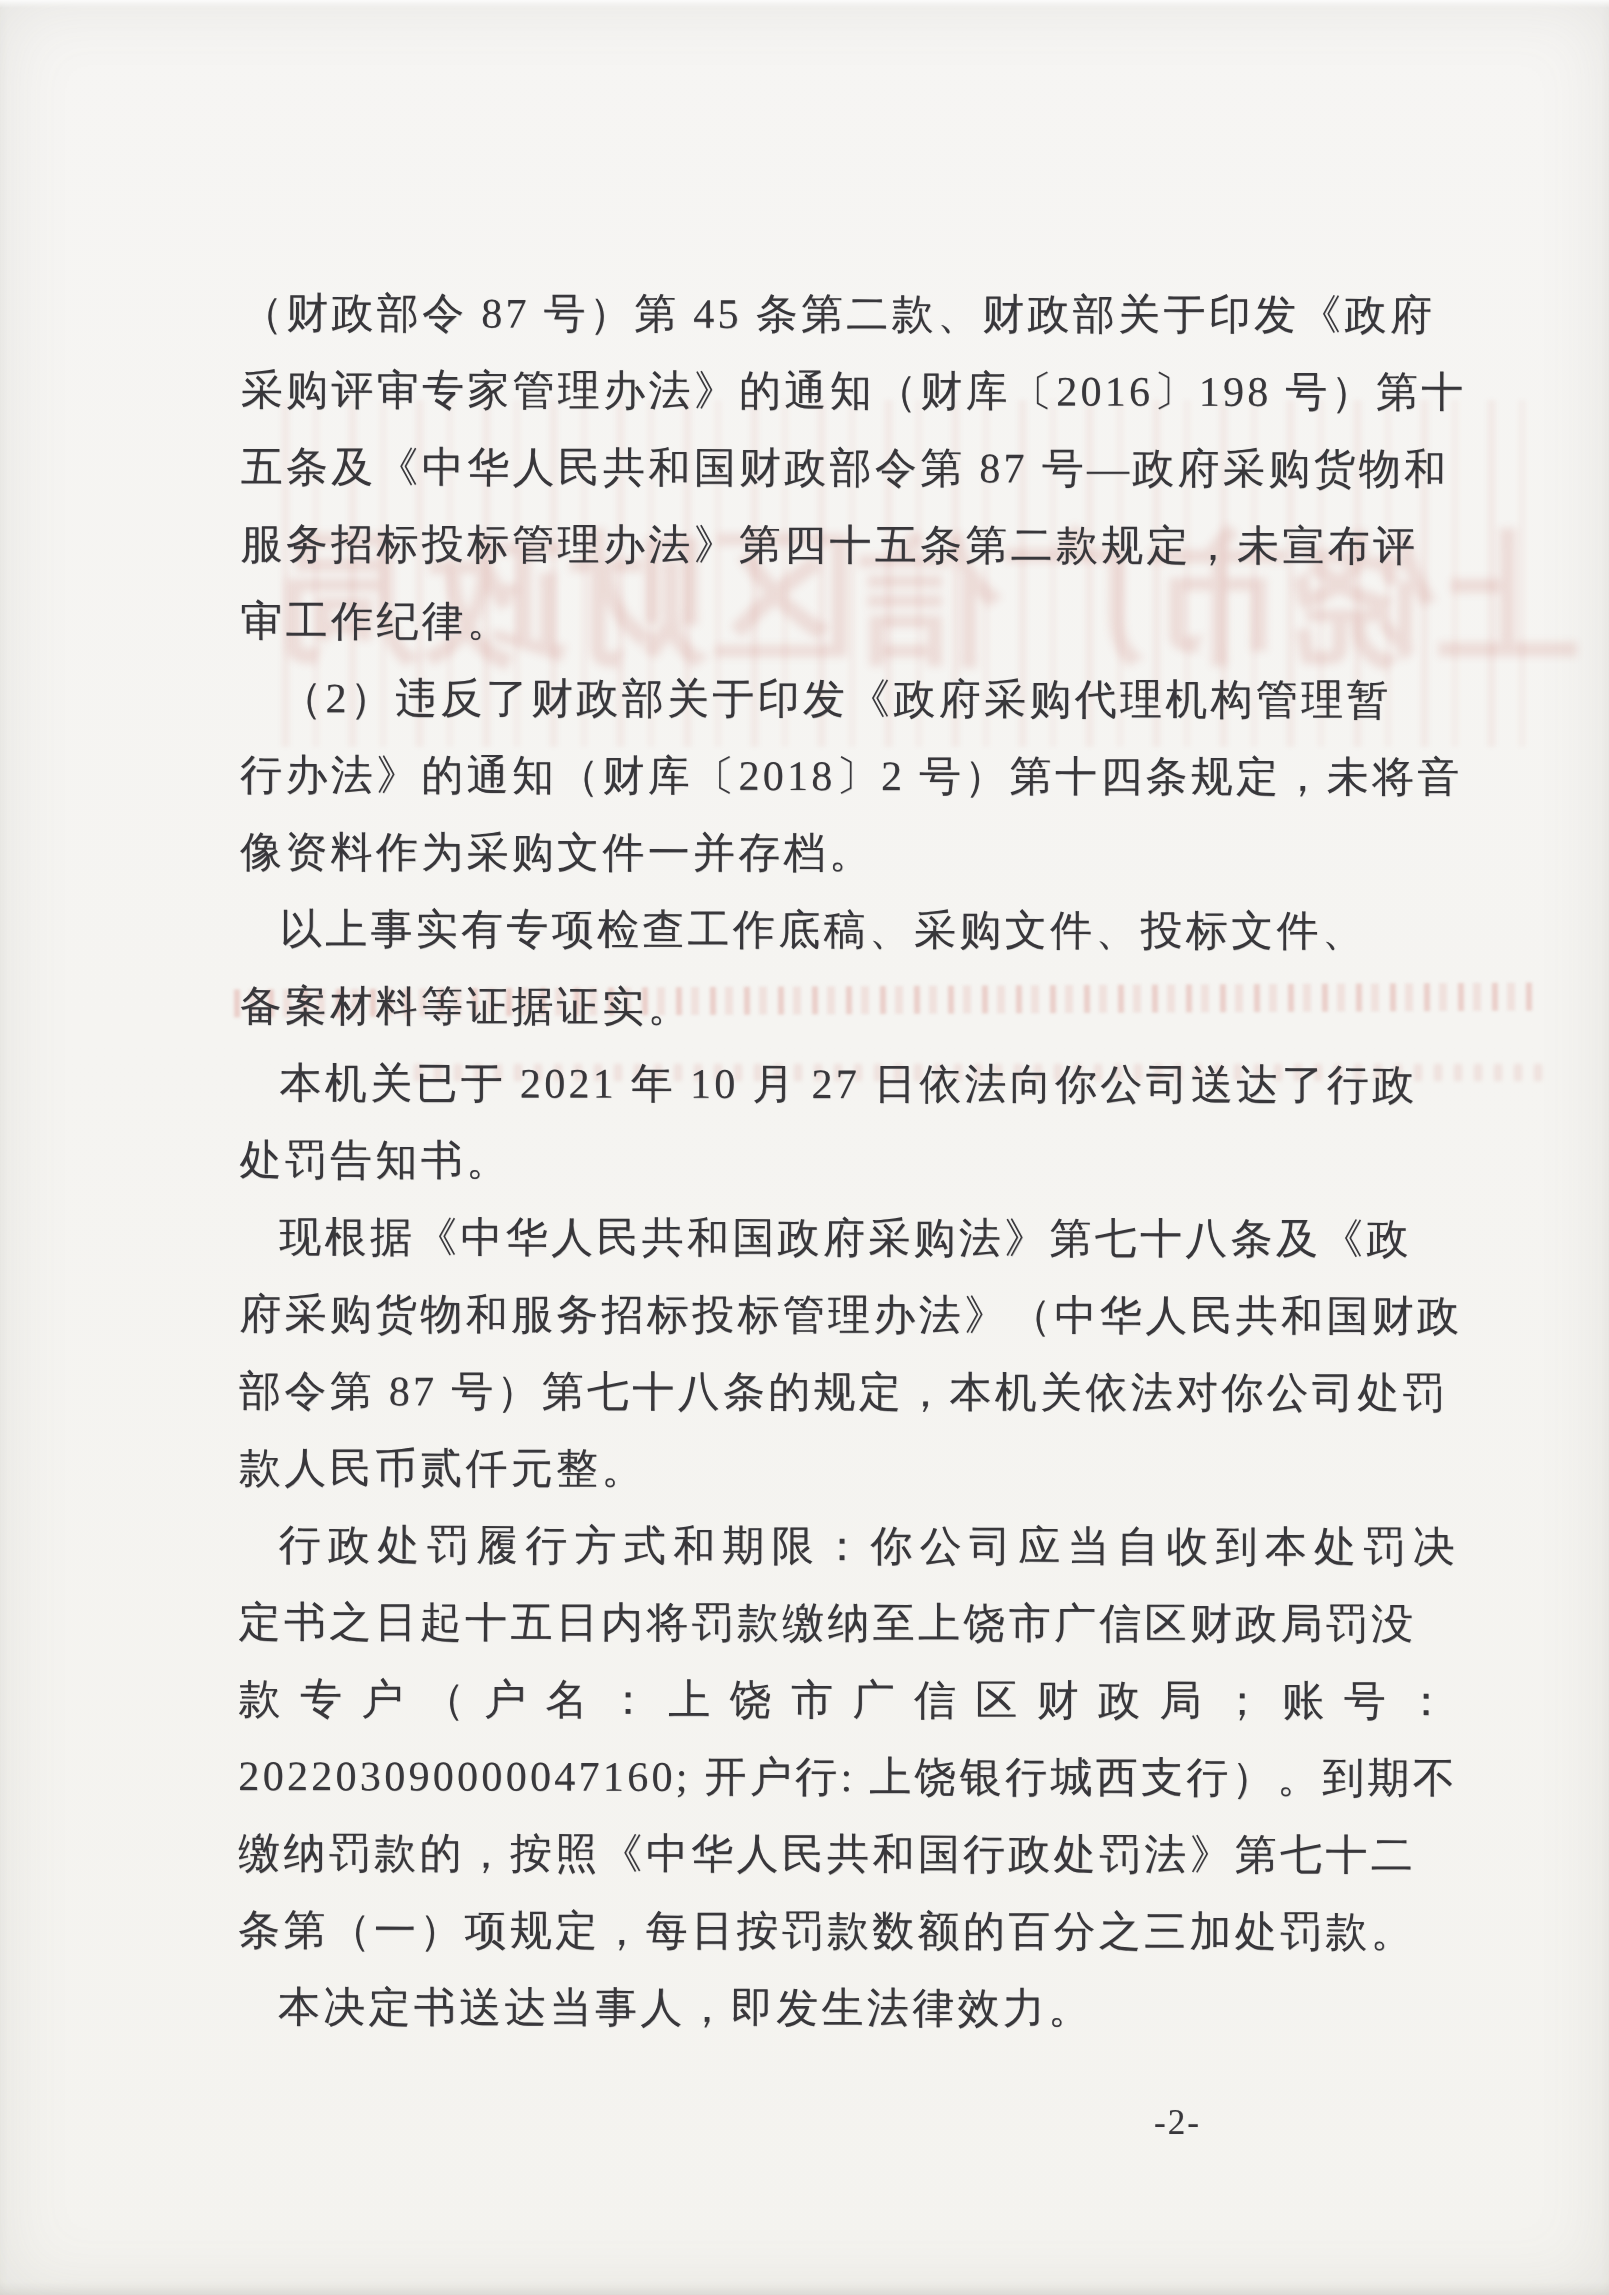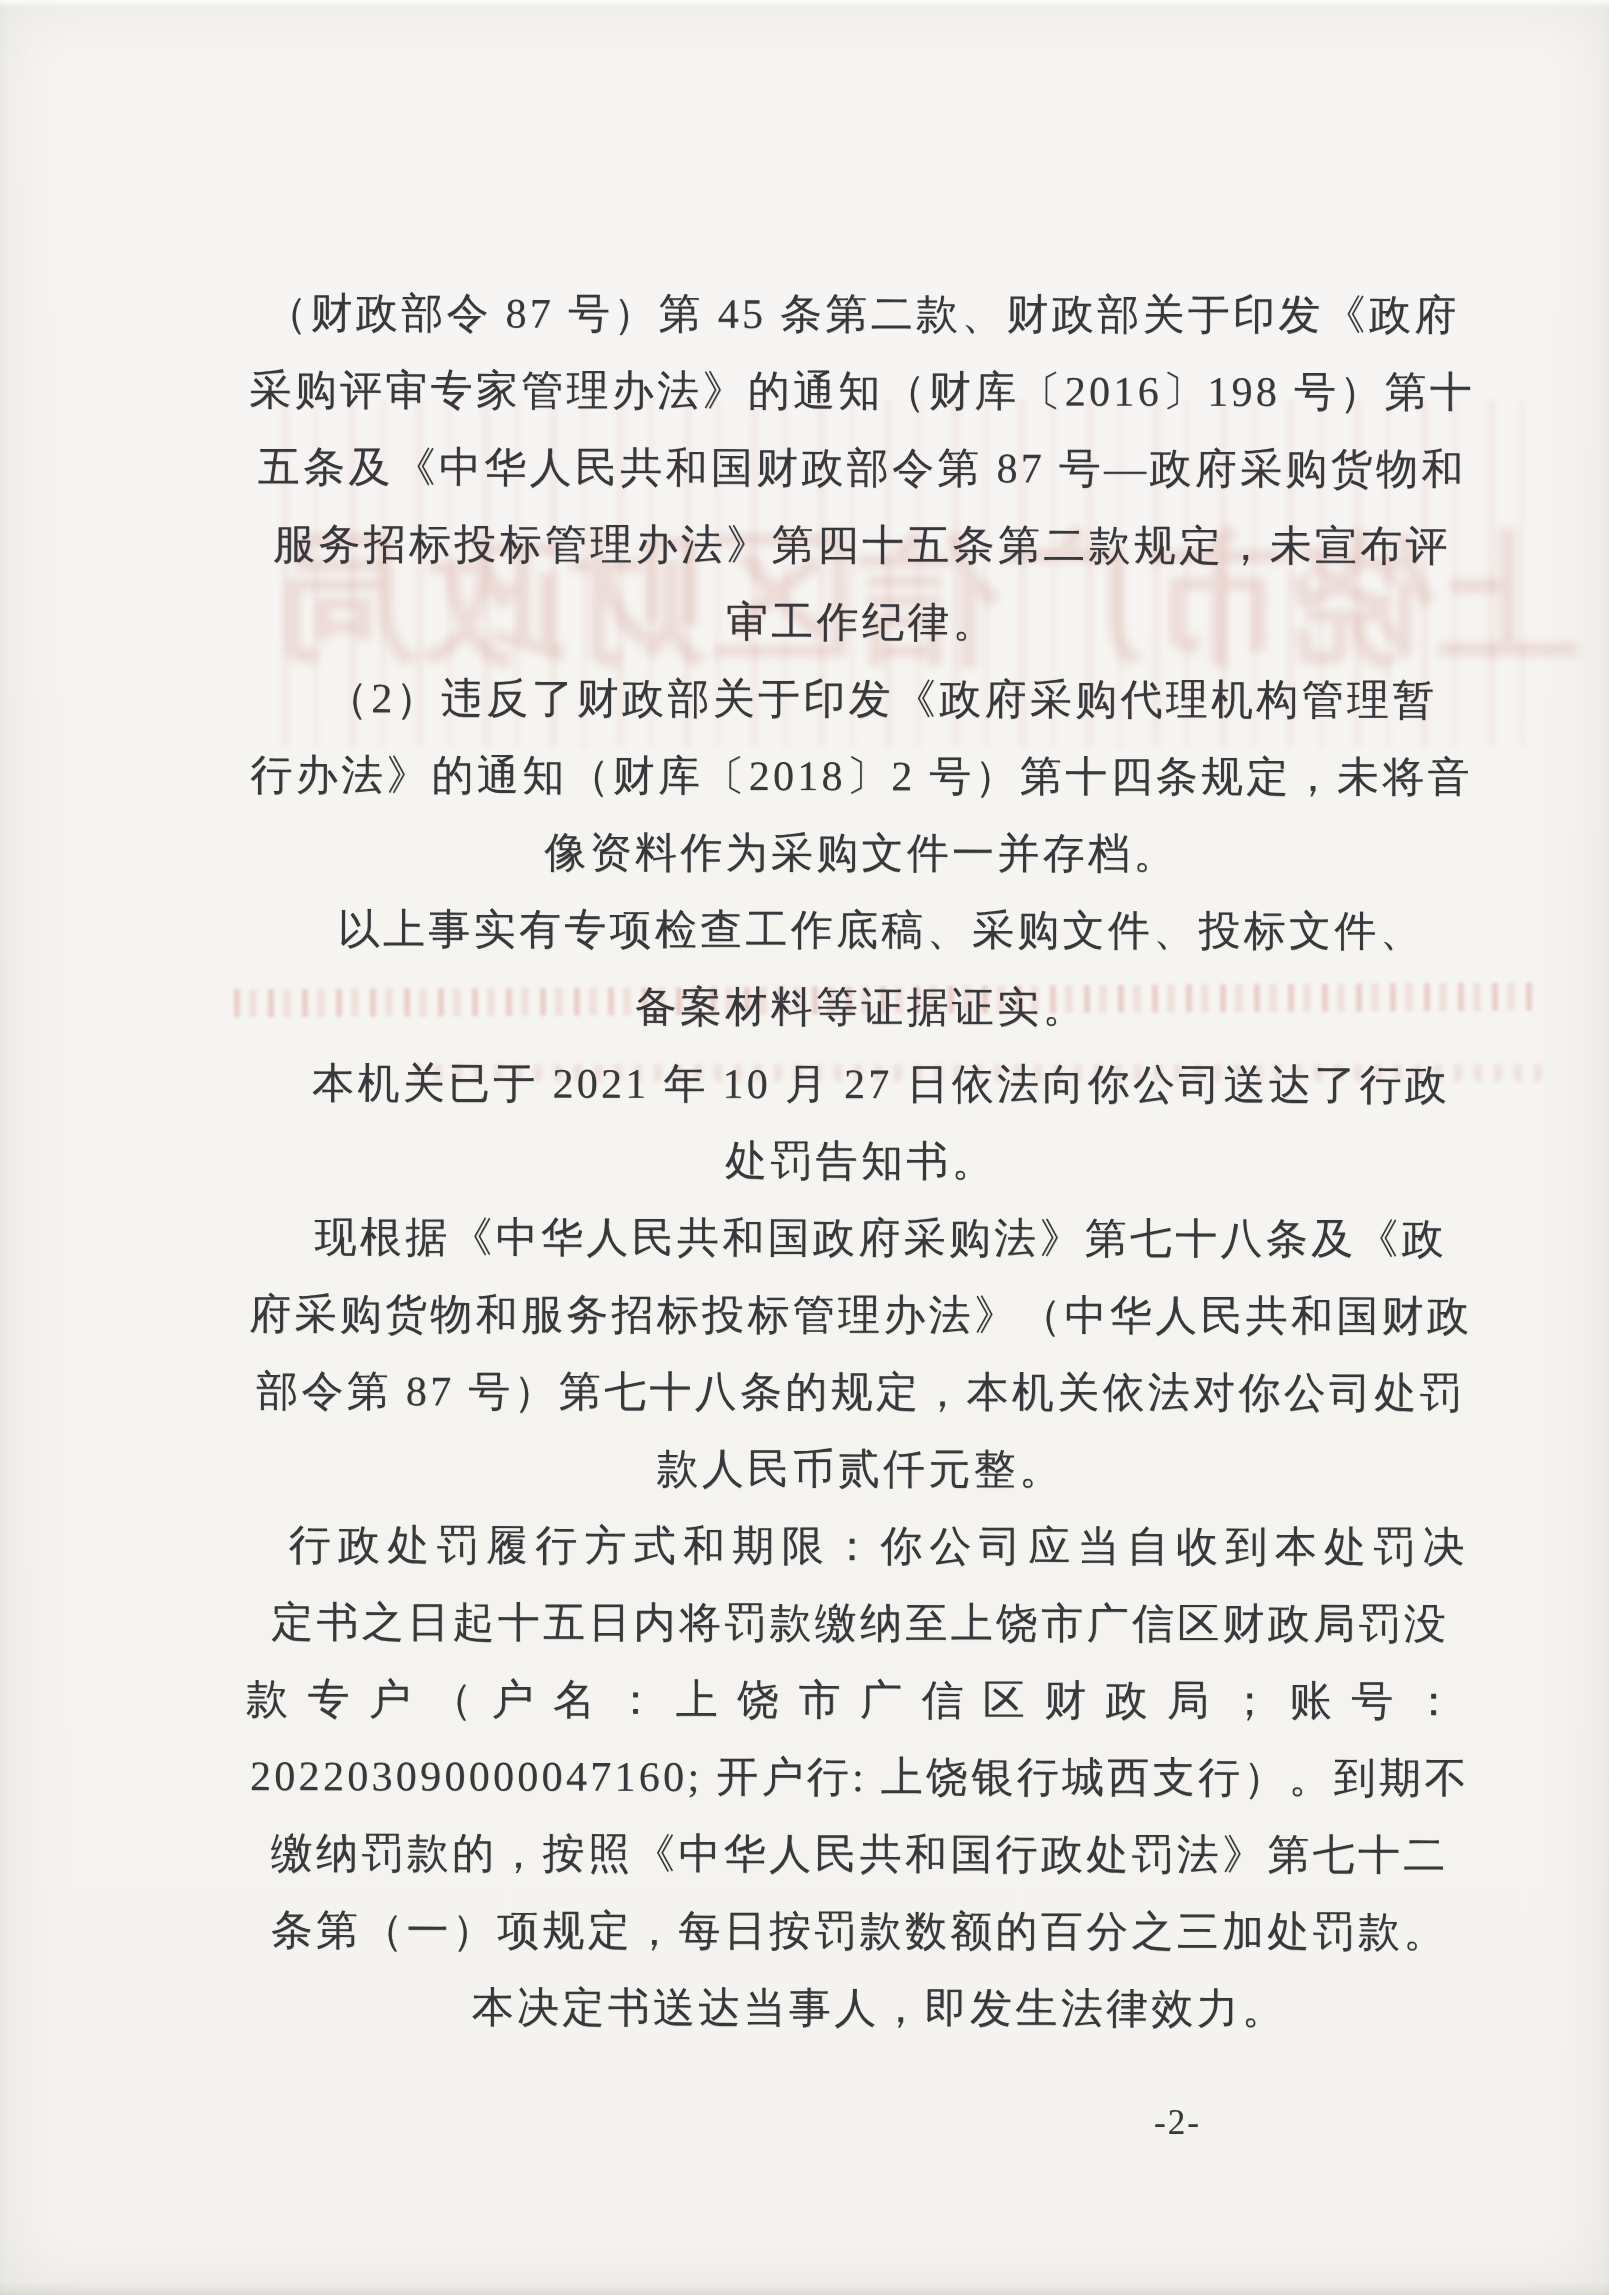--- a/index.html
+++ b/index.html
@@ -9,21 +9,20 @@
     height: 2295px;
     background: #e9e8e5;
     font-family: "Liberation Serif", "DejaVu Serif", serif;
     overflow: hidden;
   }
   .page {
     position: absolute;
     inset: 0;
     background: linear-gradient(180deg, #f6f5f3 0%, #f5f4f1 45%, #f4f3ef 100%);
     box-shadow: inset 0 0 73px rgba(110,105,95,0.12), inset 0 0 9.4px rgba(130,125,115,0.07);
-    text-align: center;
   }
   .scan-edge-shadow {
     position: absolute;
     top: 0; left: 0; right: 0;
     height: 8px;
     background: linear-gradient(180deg, rgba(255,255,255,0.85), rgba(255,255,255,0));
   }
   .scan-edge-shadow-bottom {
     position: absolute;
     bottom: 0; left: 0; right: 0;

